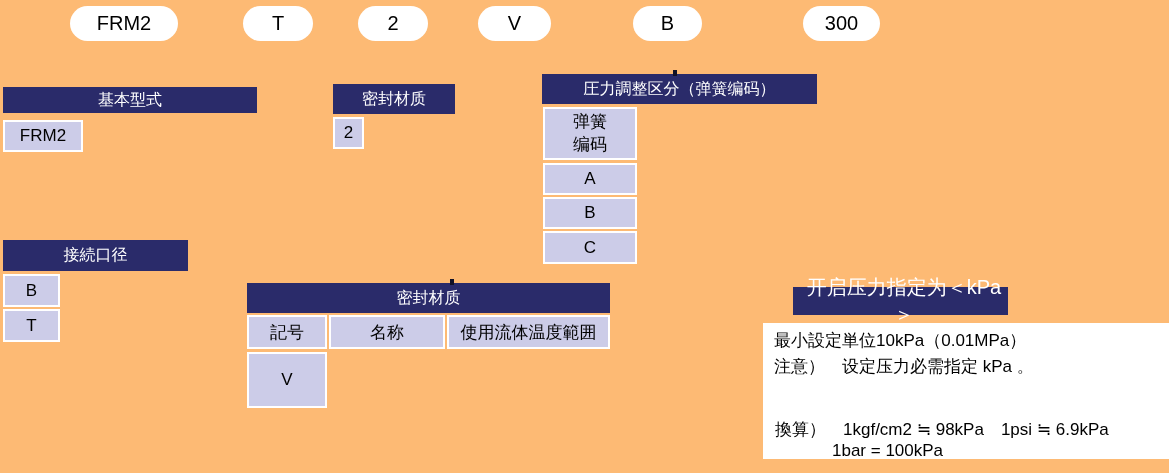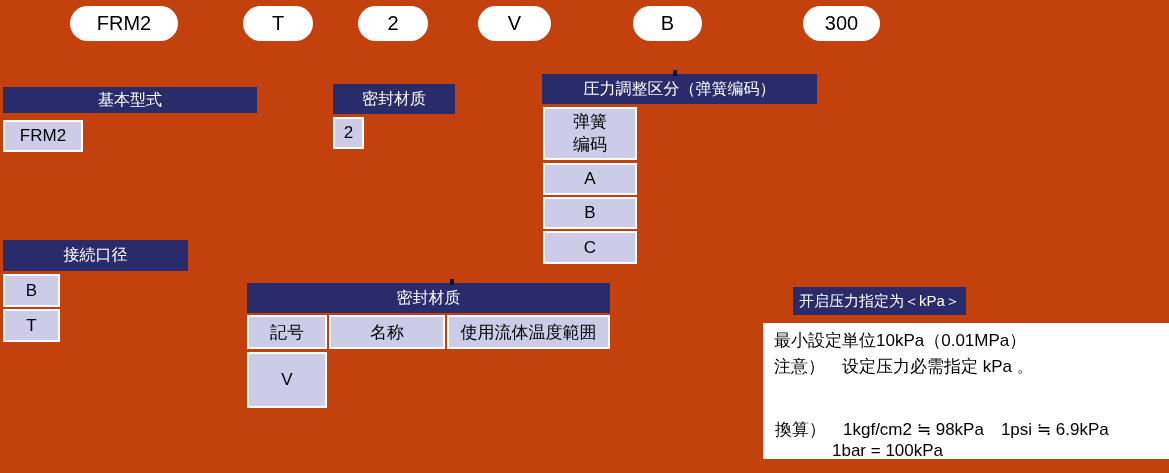--- a/index.html
+++ b/index.html
@@ -3,21 +3,21 @@
 <meta charset="utf-8">
 <style>
   html,body{margin:0;padding:0;}
   body{
     font-family:"Liberation Sans","DejaVu Sans",sans-serif;
     background:#000;
   }
   #canvas{
     position:relative;
     width:1169px;height:473px;
-    background:#c2410c;
+    background:#fdba74;
     overflow:hidden;
   }
   .pill{
     position:absolute;top:6px;height:35px;
     background:#fff;color:#000;
     border-radius:17.5px;
     display:flex;align-items:center;justify-content:center;
     font-size:20px;
   }
   .hdr{
@@ -82,21 +82,21 @@
   <div class="hdr" style="left:3px;top:240px;width:185px;height:31px;">接続口径</div>
   <div class="cell" style="left:3px;top:274px;width:57px;height:33px;">B</div>
   <div class="cell" style="left:3px;top:309px;width:57px;height:33px;">T</div>
 
   <div class="hdr" style="left:247px;top:283px;width:363px;height:30px;">密封材质</div>
   <div class="cell" style="left:247px;top:315px;width:80px;height:34px;">記号</div>
   <div class="cell" style="left:447px;top:315px;width:163px;height:34px;">使用流体温度範囲</div>
   <div class="cell" style="left:329px;top:315px;width:116px;height:34px;">名称</div>
   <div class="cell" style="left:247px;top:352px;width:80px;height:56px;">V</div>
 
-  <div class="hdr" style="left:793px;top:287px;width:173px;height:28px;font-size:15px;">开启压力指定为＜kPa＞</div>
+  <div class="hdr" style="left:793px;top:287px;width:208px;height:28px;font-size:20px;padding-left:7px;">开启压力指定为＜kPa＞</div>
   <div class="notebox">
     <div class="noteline" style="left:11px;top:6px;">最小設定単位10kPa（0.01MPa）</div>
     <div class="noteline" style="left:11px;top:32px;">注意）　设定压力必需指定 kPa 。</div>
     <div class="noteline" style="left:12px;top:95px;">換算）　1kgf/cm2 ≒ 98kPa　1psi ≒ 6.9kPa</div>
     <div class="noteline" style="left:69px;top:118px;">1bar = 100kPa</div>
   </div>
 
 </div>
 
 </body></html>

